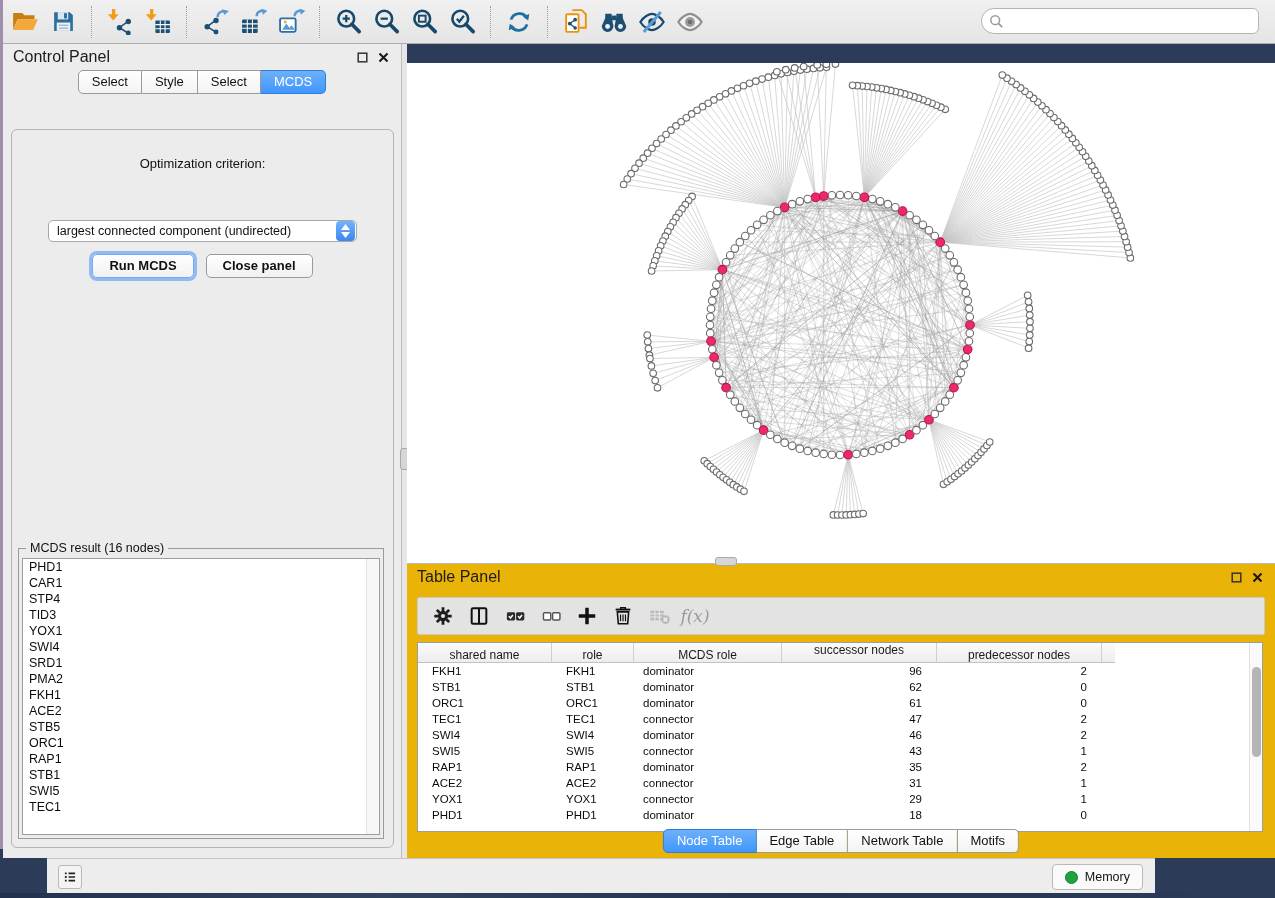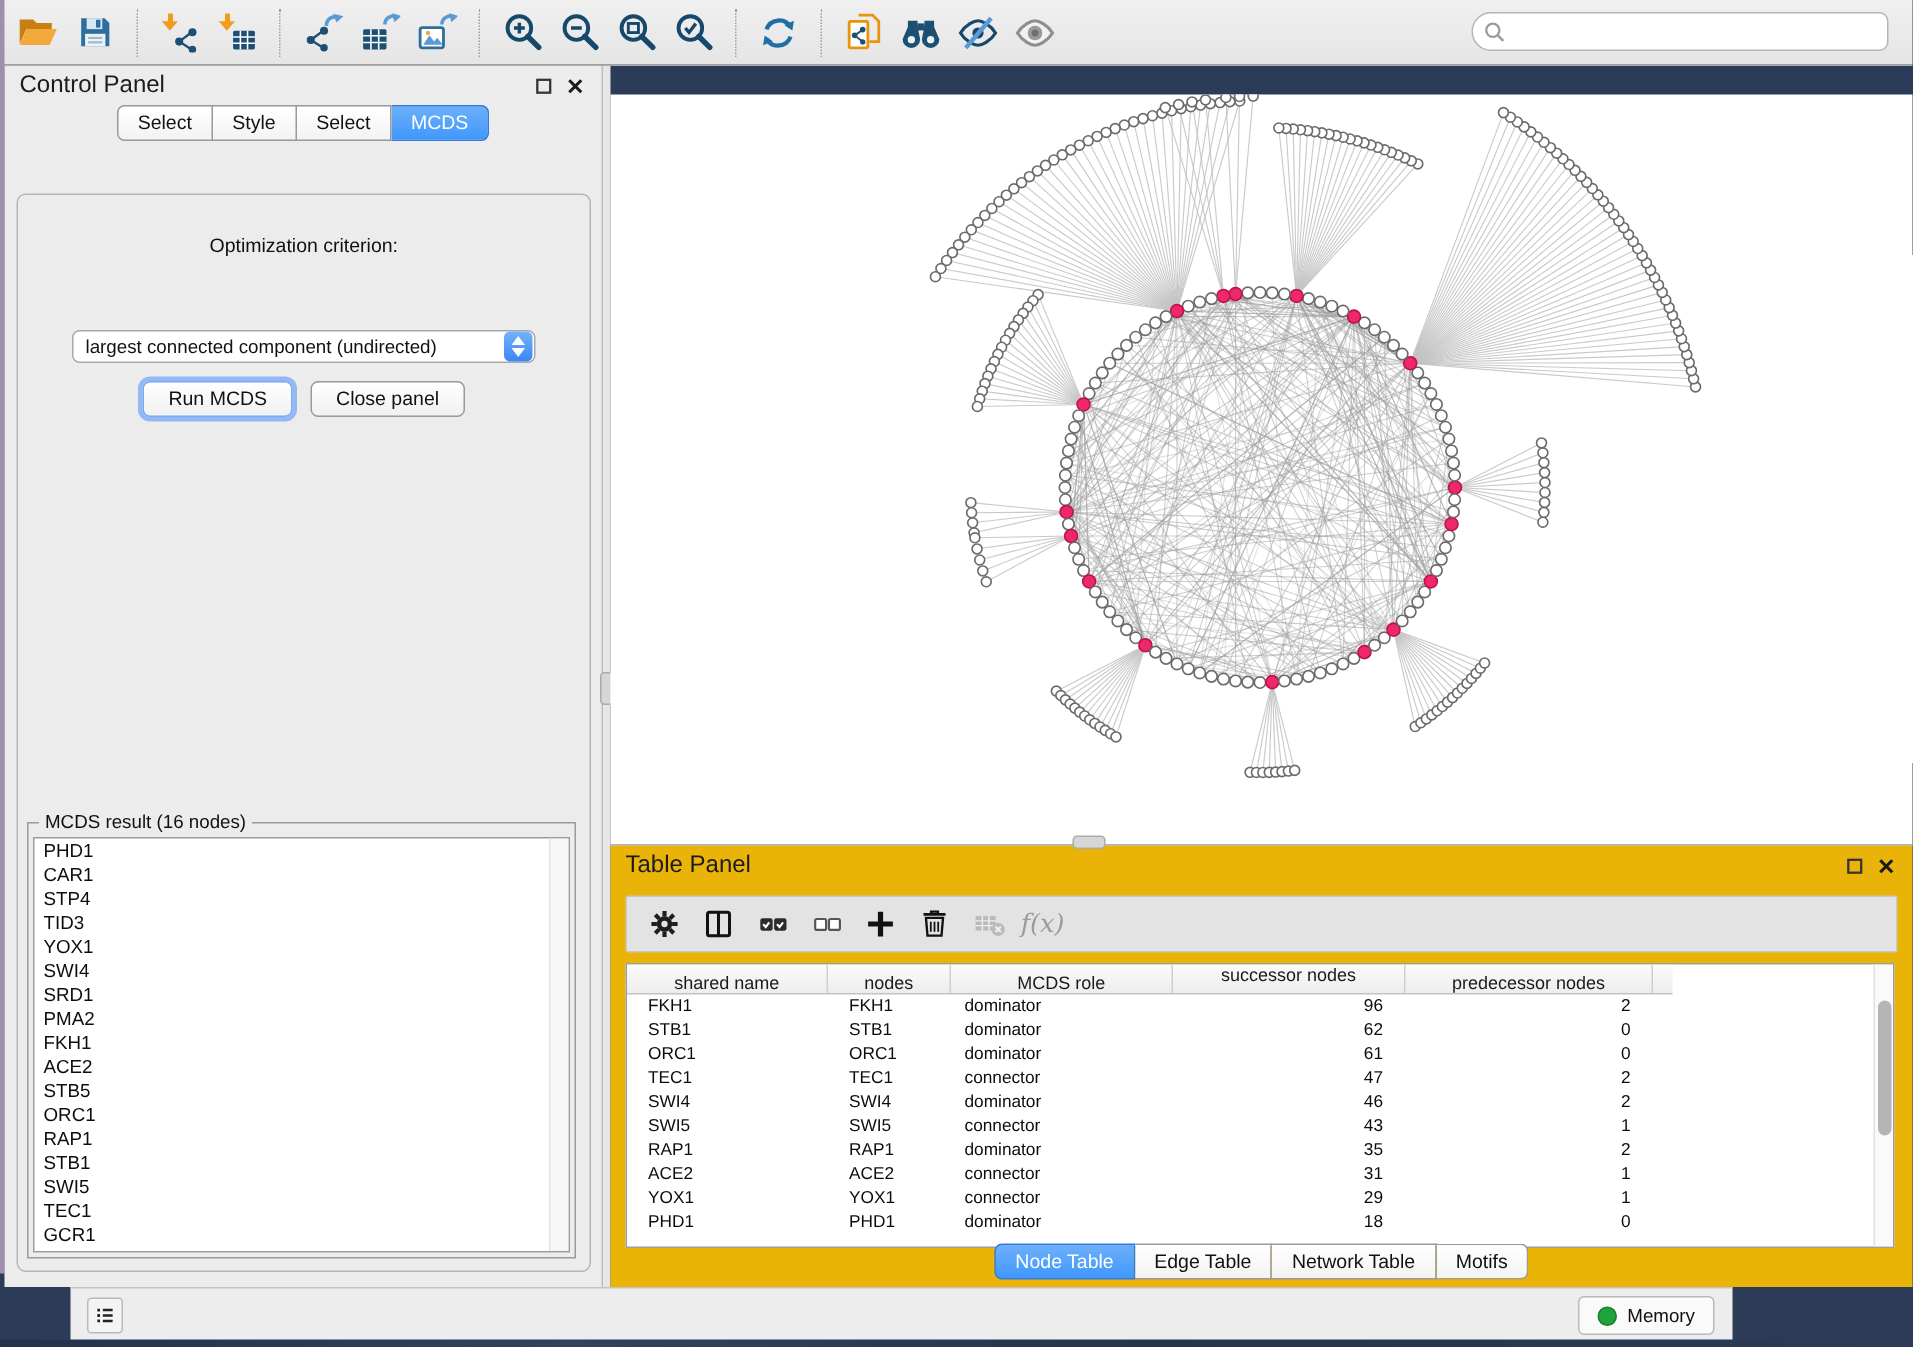--- a/index.html
+++ b/index.html
@@ -30,21 +30,21 @@
   .seg { font-size:13px; padding:3px 13px 4px; background:linear-gradient(#ffffff,#f3f3f3); border:1px solid #9a9a9a; border-left:none; color:#111; cursor:default; }
   .seg:first-child { border-left:1px solid #9a9a9a; border-radius:5px 0 0 5px; }
   .seg:last-child { border-radius:0 5px 5px 0; }
   .seg.sel { background:linear-gradient(#6db0f9,var(--accent)); border-color:#2f7ce0; color:#fff; }
   .cp-inner { position:absolute; left:8px; right:7px; top:85px; bottom:10px; border:1px solid #b5b5b5; border-radius:6px; }
   .opt-label { text-align:center; margin-top:26px; font-size:13px; color:#111; }
   .select { position:absolute; left:36px; right:36px; top:90px; height:22px; background:#fff; border:1px solid #a8a8a8; border-radius:5px; display:flex; align-items:center; }
   .select .val { flex:1; font-size:12.5px; padding-left:8px; color:#111; white-space:nowrap; overflow:hidden; }
   .select .stepper { width:19px; height:20px; margin-right:1px; border-radius:4px; background:linear-gradient(#74b3fa,#3a86f2); display:flex; flex-direction:column; align-items:center; justify-content:center; gap:2px; }
   .btn-row { position:absolute; top:124px; left:0; right:0; display:flex; justify-content:center; gap:12px; }
-  .btn { font-size:13px; padding:3px 16px 4px; background:linear-gradient(#ffffff,#f1f1f1); border:1px solid #9a9a9a; border-radius:5px; color:#111; }
+  .btn { font-size:13px; padding:3px 16px 4px; background:linear-gradient(#ffffff,#f1f1f1); border:1px solid #9a9a9a; border-radius:5px; color:#111;font-weight:bold; }
   .btn.focused { box-shadow:0 0 0 3px rgba(74,144,250,.55); border-color:#79a9f5; }
   .mcds-group { position:absolute; left:6px; right:9px; top:418px; bottom:8px; border:1px solid #9a9a9a; }
   .mcds-legend { position:absolute; top:-8px; left:7px; background:#ececec; padding:0 4px; font-size:12.5px; color:#111; }
   .mcds-list { position:absolute; left:3px; right:3px; top:9px; bottom:3px; background:#fff; border:1px solid #9c9c9c; overflow:hidden; }
   .mcds-scroll { position:absolute; right:0; top:0; bottom:0; width:13px; background:#f7f7f7; border-left:1px solid #e2e2e2; }
   .list-item { font-size:12.5px; color:#0d0d0d; line-height:16px; padding-left:6px; }
 
   
   .v-divider { position:absolute; left:402px; top:44px; width:5px; height:814px; background:#e6e6e6; }
   .v-handle { position:absolute; left:-2px; top:404px; width:9px; height:22px; background:#d6d6d6; border:1px solid #aaa; border-radius:3px; }
@@ -287,21 +287,20 @@
             <div class="list-item">SRD1</div>
             <div class="list-item">PMA2</div>
             <div class="list-item">FKH1</div>
             <div class="list-item">ACE2</div>
             <div class="list-item">STB5</div>
             <div class="list-item">ORC1</div>
             <div class="list-item">RAP1</div>
             <div class="list-item">STB1</div>
             <div class="list-item">SWI5</div>
             <div class="list-item">TEC1</div>
-            <div class="list-item">GCR1</div>
             <div class="mcds-scroll"></div>
           </div>
       </div>
     </div>
   </aside>
 
   <div class="v-divider">
       <div class="v-handle"></div>
     </div>
 
@@ -1208,21 +1207,21 @@
           <div class="th c0">
             <svg width="11" height="10" viewBox="0 0 11 10">
               <rect x="4" y="0" width="3" height="3" fill="#7d7d7d"></rect>
               <rect x="0" y="6.5" width="3" height="3" fill="#7d7d7d"></rect>
               <rect x="7.5" y="6.5" width="3" height="3" fill="#7d7d7d"></rect>
               <path d="M5.5 3v2M1.5 6.5V5h8v1.5" stroke="#7d7d7d" fill="none"></path>
             </svg>
             <span>shared name</span>
           </div>
           <div class="th c1">
-            <span>nodes</span>
+            <span>role</span>
           </div>
           <div class="th c2">
             <svg width="11" height="10" viewBox="0 0 11 10">
               <rect x="4" y="0" width="3" height="3" fill="#7d7d7d"></rect>
               <rect x="0" y="6.5" width="3" height="3" fill="#7d7d7d"></rect>
               <rect x="7.5" y="6.5" width="3" height="3" fill="#7d7d7d"></rect>
               <path d="M5.5 3v2M1.5 6.5V5h8v1.5" stroke="#7d7d7d" fill="none"></path>
             </svg>
             <span>MCDS role</span>
           </div>

